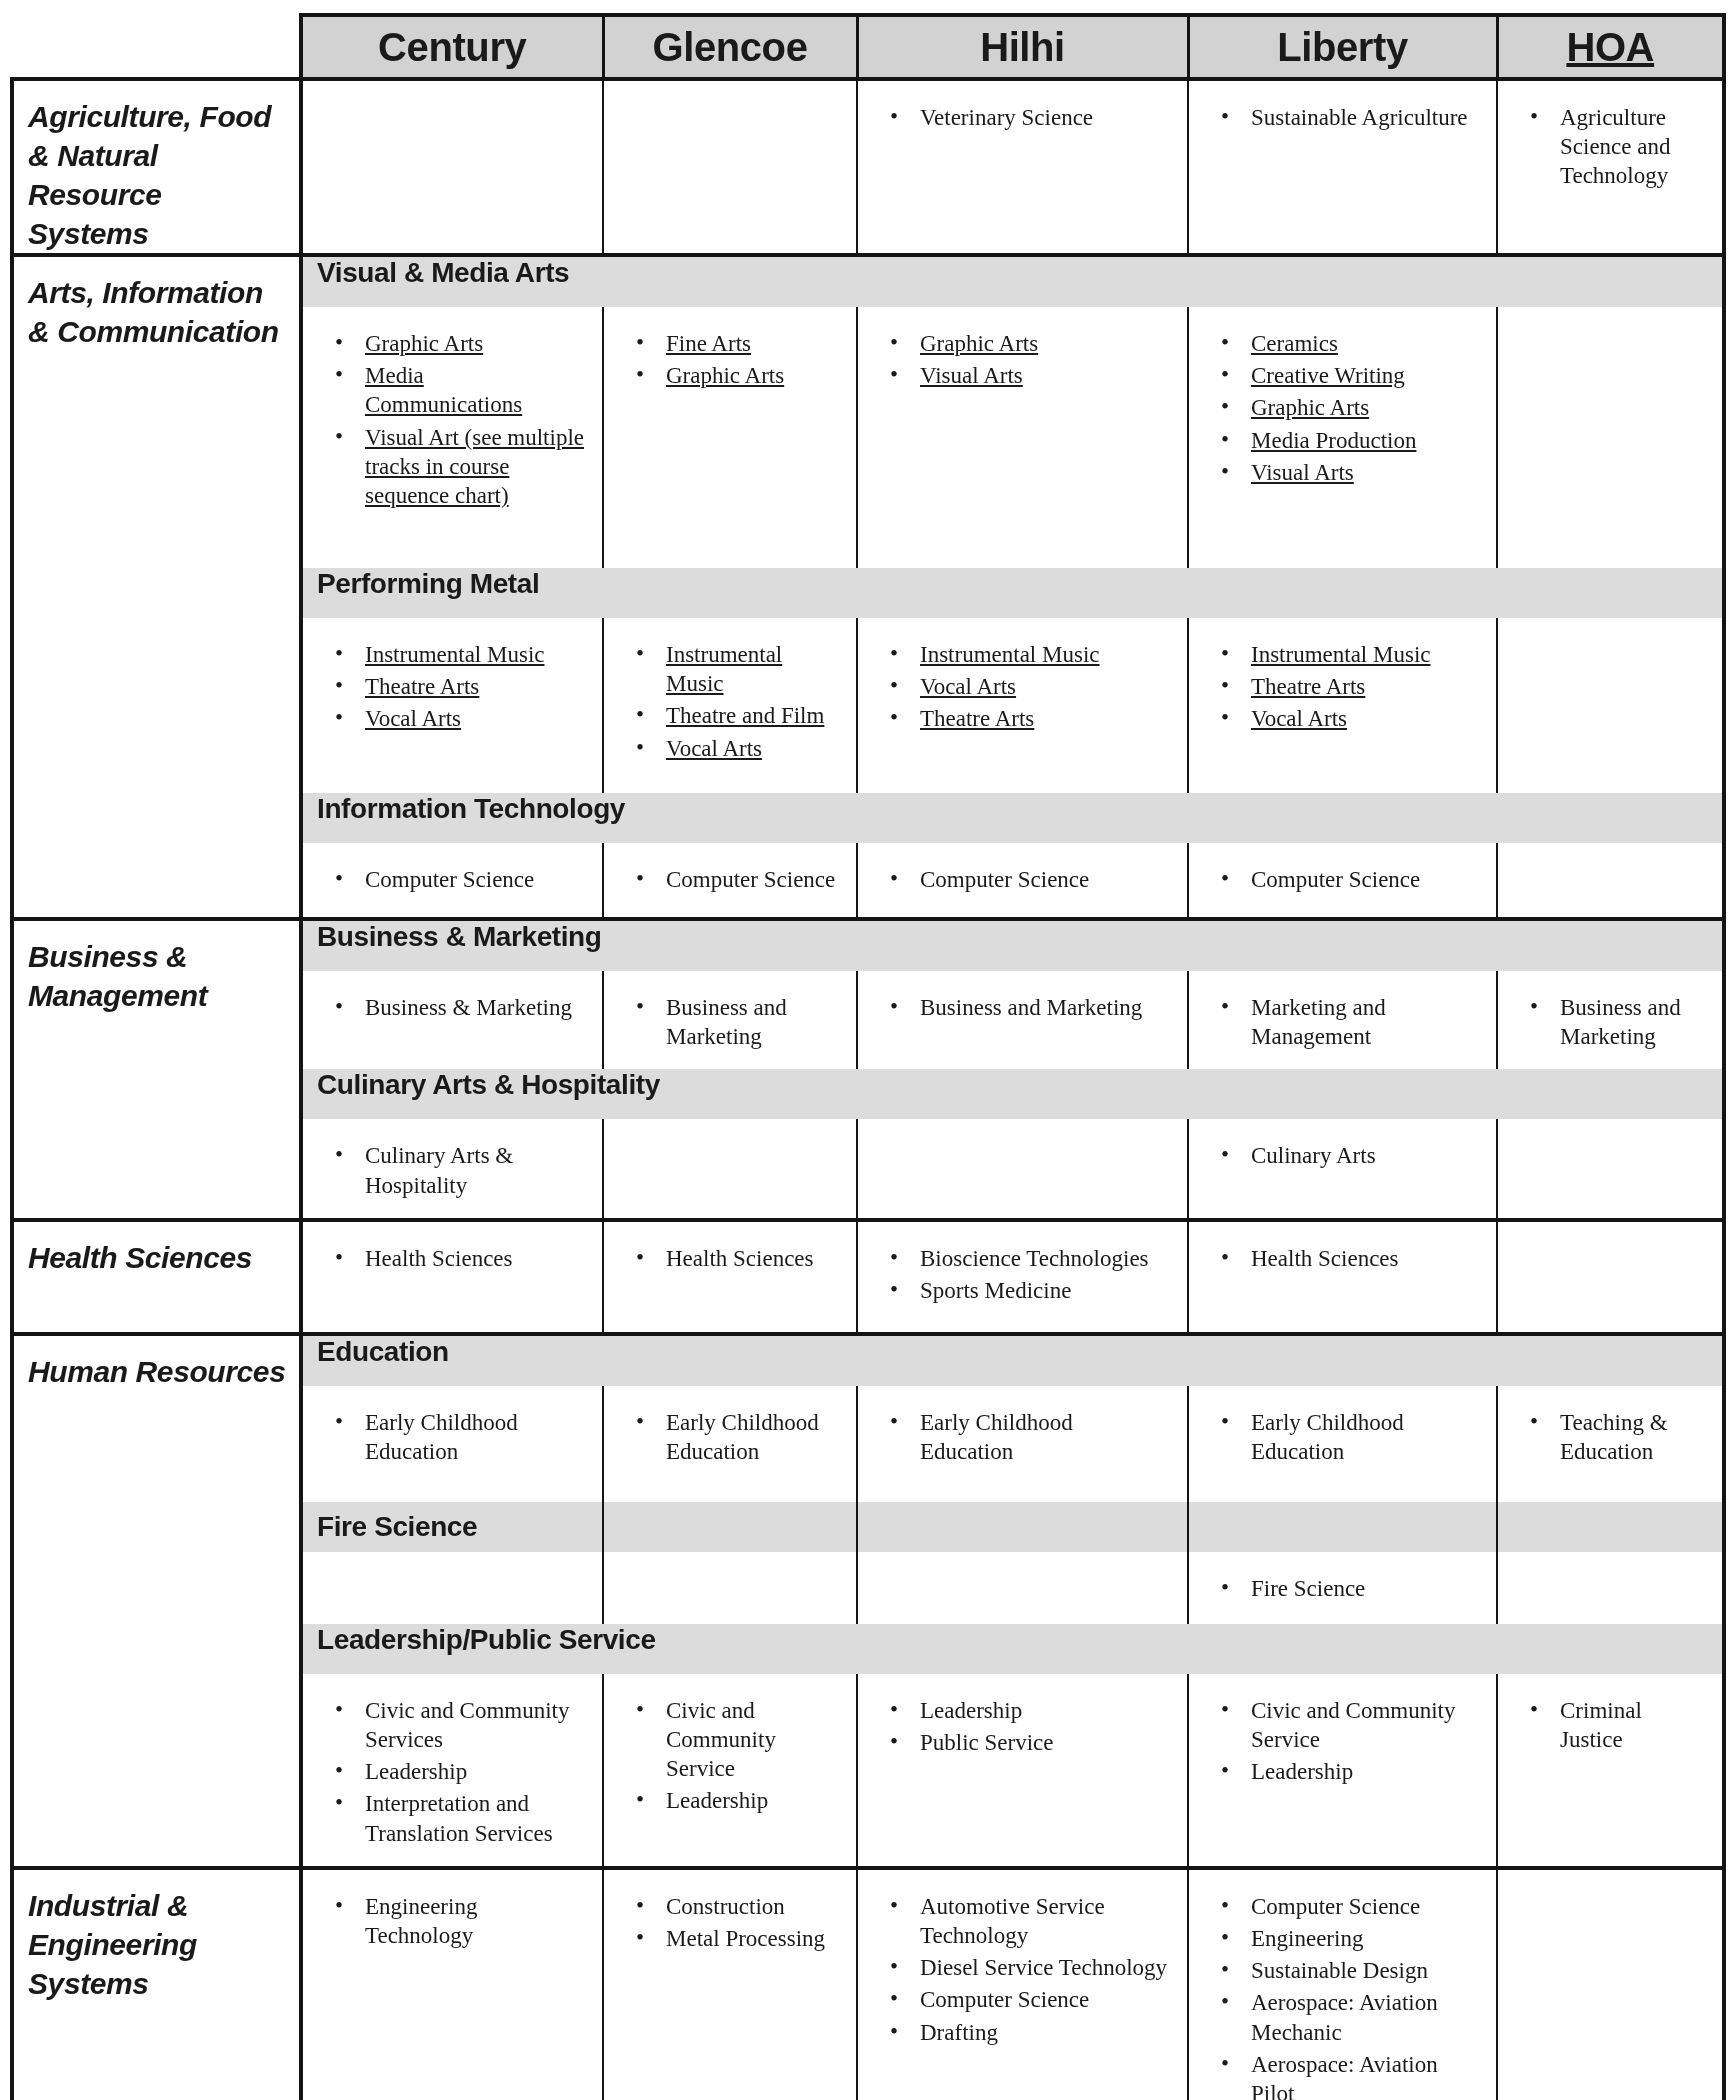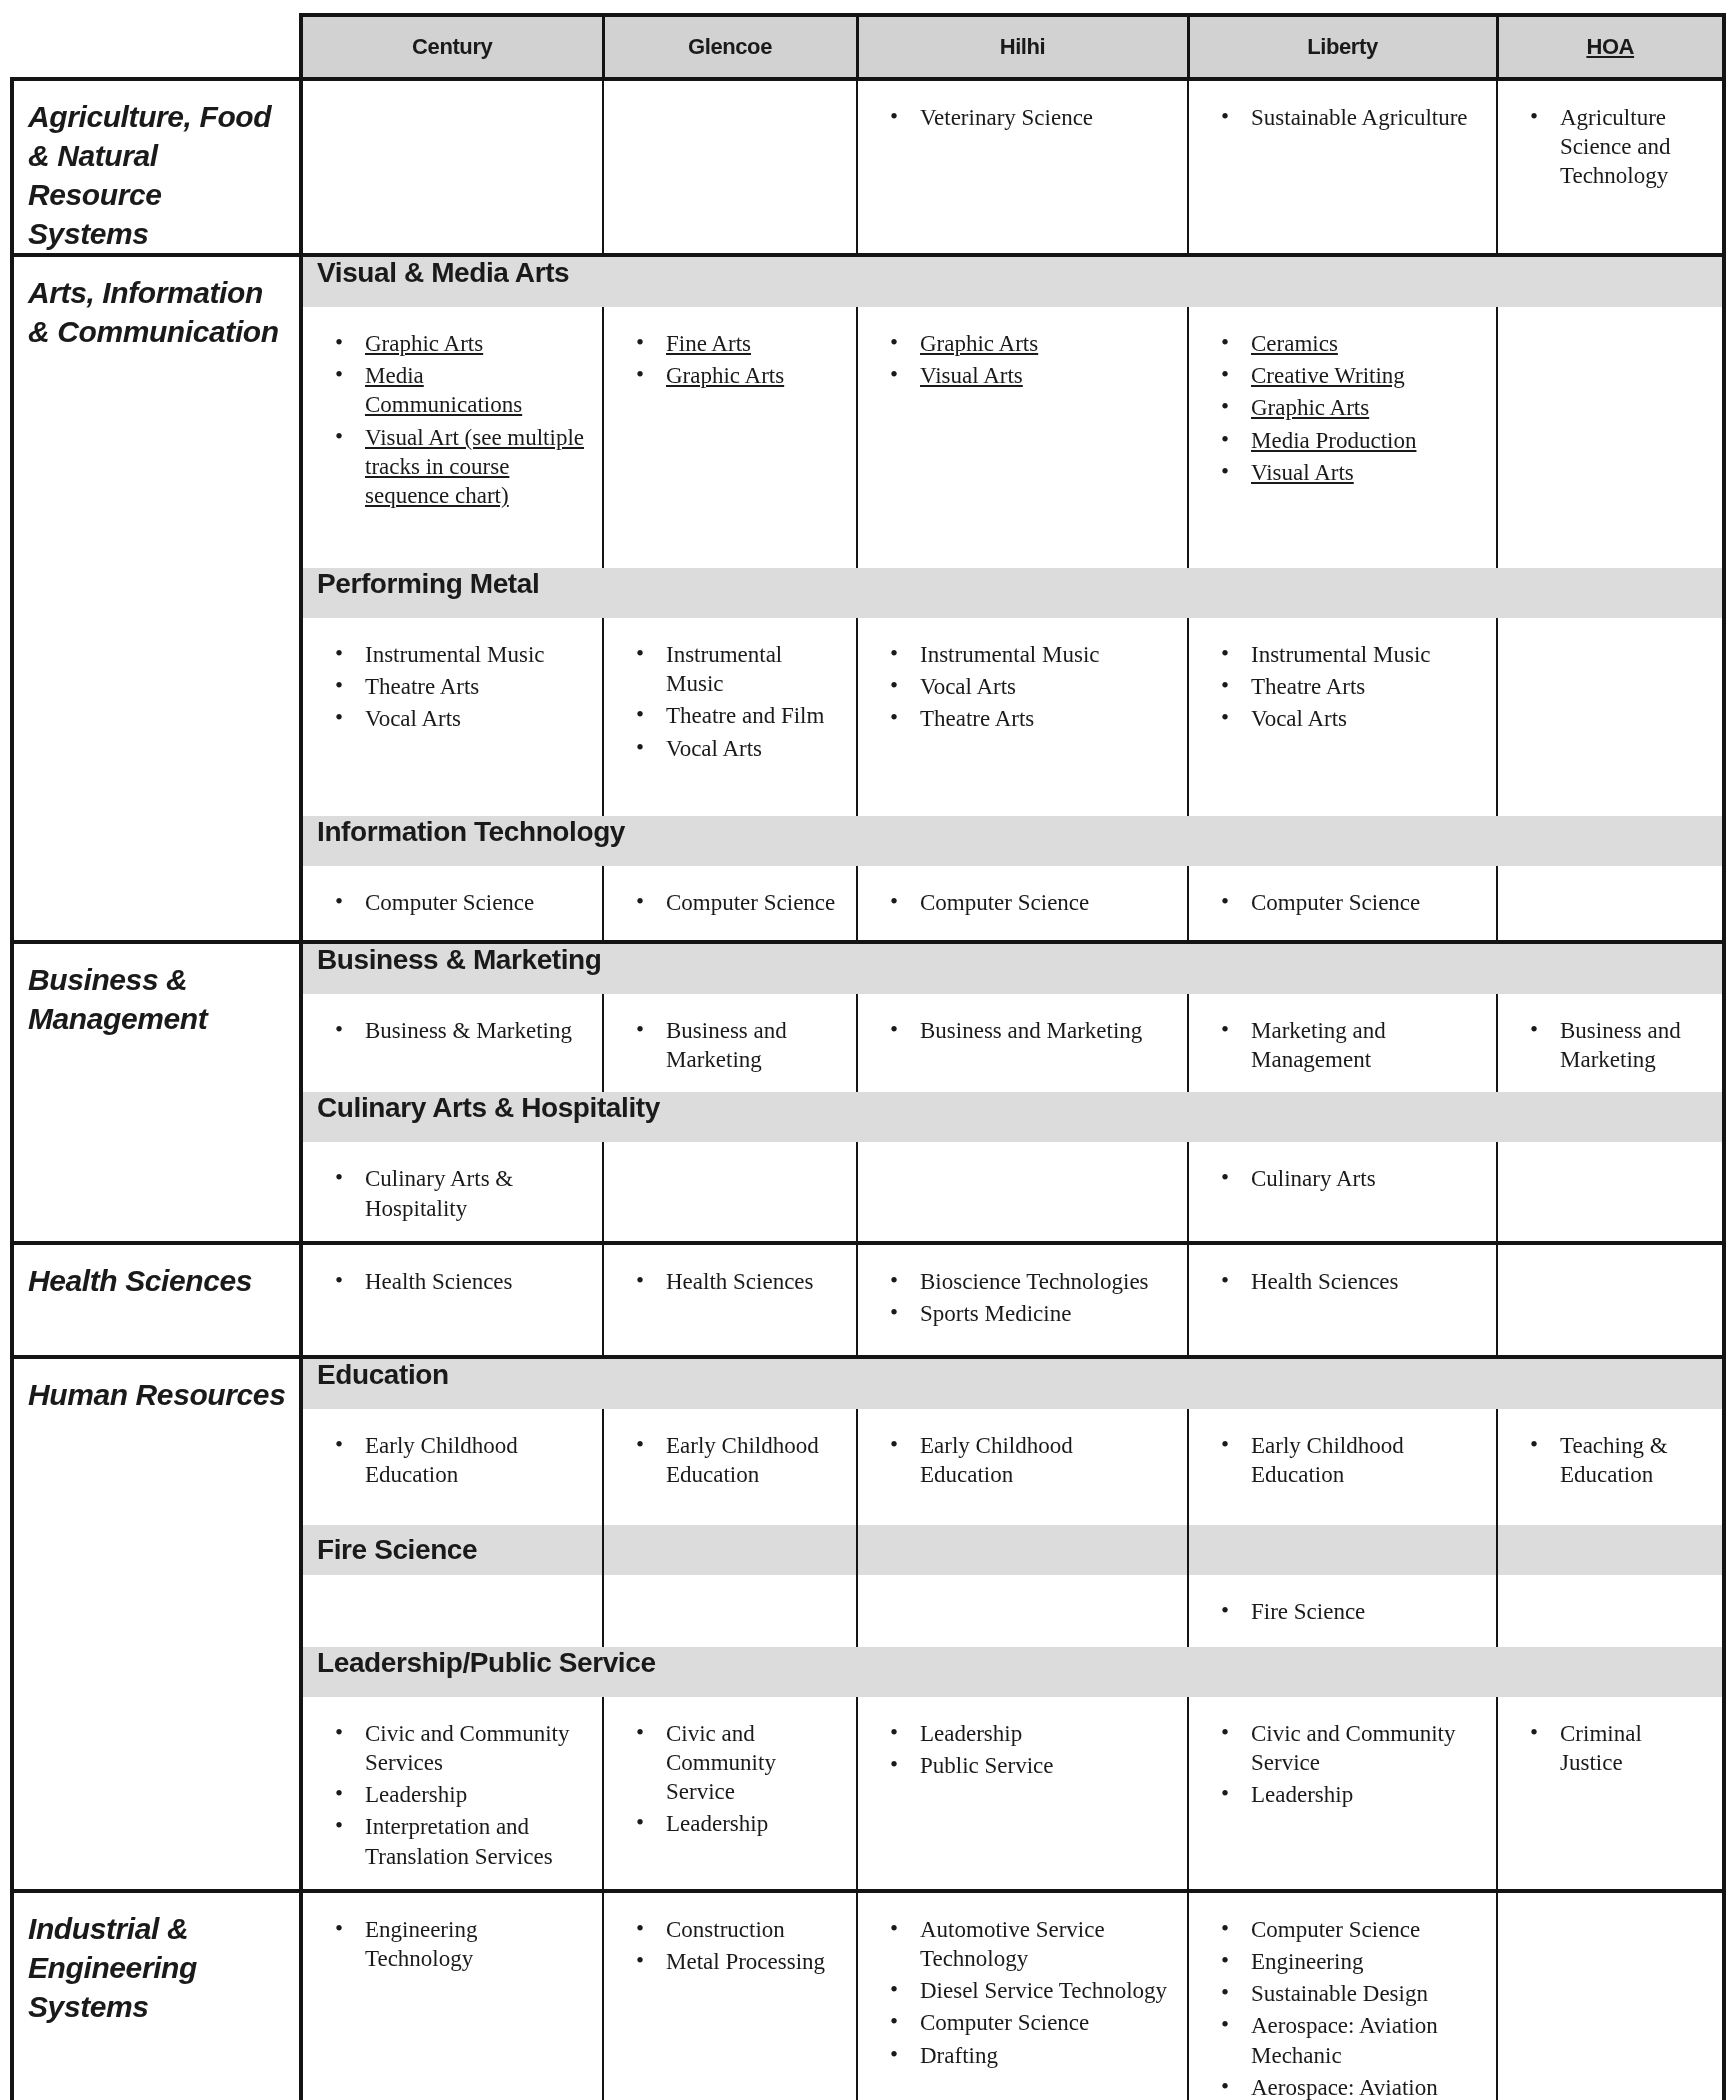--- a/index.html
+++ b/index.html
@@ -17,21 +17,21 @@
     position:absolute;left:10px;top:13px;width:1712px;
     border-collapse:collapse;table-layout:fixed;
   }
   
   td.corner{border:none;background:transparent;}
   th.col{
     background:var(--header-bg);
     border:3px solid var(--border);
     border-top-width:4px;border-bottom-width:4px;
     font-family:"Liberation Sans", sans-serif;font-weight:bold;
-    font-size:22px;letter-spacing:-0.4px;color:var(--ink);
+    font-size:40px;letter-spacing:-0.4px;color:var(--ink);
     text-align:center;vertical-align:middle;padding:0;
   }
   th.col.firstcol{border-left-width:4px;}
   th.col.lastcol{border-right-width:4px;text-decoration:underline;}
   
   td.lbl{
     border:4px solid var(--border);
     background:#fff;vertical-align:top;
     font-family:"Liberation Sans", sans-serif;font-weight:bold;
     font-size:30px;letter-spacing:-0.4px;line-height:1.3;
@@ -68,21 +68,21 @@
     list-style:none;margin:10px;padding:0;
     font-size:23px;line-height:1.27;color:var(--ink);
   }
   ul.items li{position:relative;padding-left:52px;margin-bottom:3px;}
   ul.items li::before{content:"\2022";position:absolute;left:22px;top:-1px;}
   
   tr.h-head{height:64px;}
   tr.h-agri{height:137px;}
   tr.h-bar{height:50px;}
   tr.h-vma{height:261px;text-decoration:underline;}
-  tr.h-pa{height:198px;}
+  tr.h-pa{height:175px;text-decoration:underline;}
   tr.h-it{height:76px;}
   tr.h-bm{height:90px;}
   tr.h-cul{height:82px;}
   tr.h-health{height:114px;}
   tr.h-edu{height:116px;}
   tr.h-fire{height:72px;}
   tr.h-lead{height:189px;}
   tr.h-ind{height:251px;}
 </style>
 </head>

